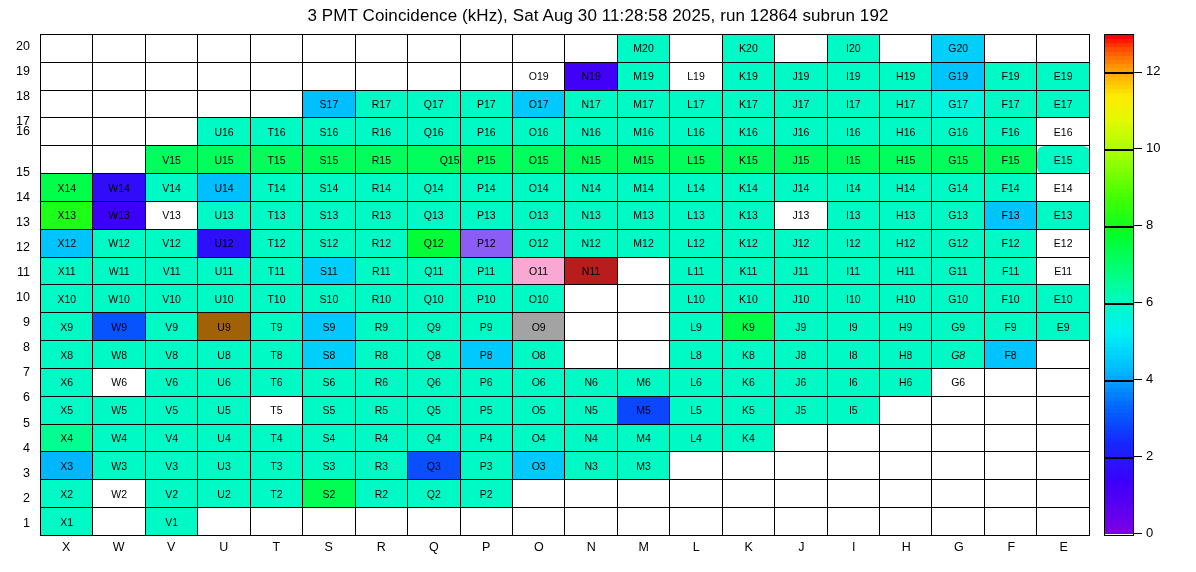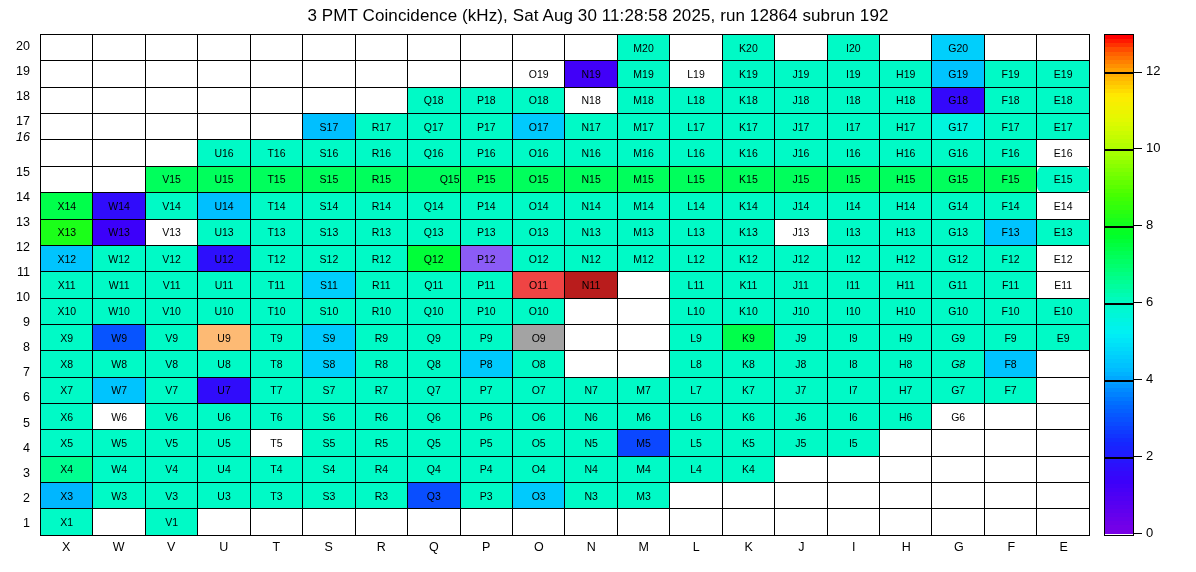--- a/index.html
+++ b/index.html
@@ -107,21 +107,21 @@
 
 <div id="root">
 
   <div class="title">3 PMT Coincidence (kHz), Sat Aug 30 11:28:58 2025, run 12864 subrun 192</div>
 
   <div id="yaxis">
       <div style="top: 6px;">20</div>
       <div style="top: 31.1px;">19</div>
       <div style="top: 56.2px;">18</div>
       <div style="top: 81.3px;">17</div>
-      <div style="top: 97px; font-style: italic;">16</div>
+      <div style="top: 91px;">16</div>
       <div style="top: 131.5px;">15</div>
       <div style="top: 156.6px;">14</div>
       <div style="top: 181.7px;">13</div>
       <div style="top: 206.8px;">12</div>
       <div style="top: 231.9px;">11</div>
       <div style="top: 257px;">10</div>
       <div style="top: 282.1px;">9</div>
       <div style="top: 307.2px;">8</div>
       <div style="top: 332.3px;">7</div>
       <div style="top: 357.4px;">6</div>
@@ -171,42 +171,20 @@
             <td style="background: rgb(65, 0, 248);">N19</td>
             <td style="background: rgb(0, 250, 198);">M19</td>
             <td style="background: rgb(255, 255, 255);">L19</td>
             <td style="background: rgb(0, 250, 198);">K19</td>
             <td style="background: rgb(0, 250, 198);">J19</td>
             <td style="background: rgb(0, 250, 198);">I19</td>
             <td style="background: rgb(0, 250, 198);">H19</td>
             <td style="background: rgb(0, 196, 254);">G19</td>
             <td style="background: rgb(0, 250, 198);">F19</td>
             <td style="background: rgb(0, 250, 198);">E19</td>
-          </tr>
-          <tr>
-            <td style="background: rgb(255, 255, 255);"></td>
-            <td style="background: rgb(255, 255, 255);"></td>
-            <td style="background: rgb(255, 255, 255);"></td>
-            <td style="background: rgb(255, 255, 255);"></td>
-            <td style="background: rgb(255, 255, 255);"></td>
-            <td style="background: rgb(255, 255, 255);"></td>
-            <td style="background: rgb(255, 255, 255);"></td>
-            <td style="background: rgb(0, 250, 198);">Q18</td>
-            <td style="background: rgb(0, 250, 198);">P18</td>
-            <td style="background: rgb(0, 250, 198);">O18</td>
-            <td style="background: rgb(255, 255, 255);">N18</td>
-            <td style="background: rgb(0, 250, 198);">M18</td>
-            <td style="background: rgb(0, 250, 198);">L18</td>
-            <td style="background: rgb(0, 250, 198);">K18</td>
-            <td style="background: rgb(0, 250, 198);">J18</td>
-            <td style="background: rgb(0, 250, 198);">I18</td>
-            <td style="background: rgb(0, 250, 198);">H18</td>
-            <td style="background: rgb(52, 8, 251);">G18</td>
-            <td style="background: rgb(0, 250, 198);">F18</td>
-            <td style="background: rgb(0, 250, 198);">E18</td>
           </tr>
           <tr>
             <td style="background: rgb(255, 255, 255);"></td>
             <td style="background: rgb(255, 255, 255);"></td>
             <td style="background: rgb(255, 255, 255);"></td>
             <td style="background: rgb(255, 255, 255);"></td>
             <td style="background: rgb(255, 255, 255);"></td>
             <td style="background: rgb(0, 191, 255);">S17</td>
             <td style="background: rgb(0, 250, 198);">R17</td>
             <td style="background: rgb(0, 250, 198);">Q17</td>
@@ -336,21 +314,21 @@
           <tr>
             <td style="background: rgb(0, 250, 198);">X11</td>
             <td style="background: rgb(0, 250, 198);">W11</td>
             <td style="background: rgb(0, 250, 198);">V11</td>
             <td style="background: rgb(0, 250, 198);">U11</td>
             <td style="background: rgb(0, 250, 198);">T11</td>
             <td style="background: rgb(0, 207, 252);">S11</td>
             <td style="background: rgb(0, 250, 198);">R11</td>
             <td style="background: rgb(0, 250, 198);">Q11</td>
             <td style="background: rgb(0, 250, 198);">P11</td>
-            <td style="background: #ef4444;">O11</td>
+            <td style="background: #f9a8d4;">O11</td>
             <td style="background: #b91c1c;">N11</td>
             <td style="background: rgb(255, 255, 255);"></td>
             <td style="background: rgb(0, 250, 198);">L11</td>
             <td style="background: rgb(0, 250, 198);">K11</td>
             <td style="background: rgb(0, 250, 198);">J11</td>
             <td style="background: rgb(0, 250, 198);">I11</td>
             <td style="background: rgb(0, 250, 198);">H11</td>
             <td style="background: rgb(0, 250, 198);">G11</td>
             <td style="background: rgb(0, 250, 198);">F11</td>
             <td style="background: rgb(255, 255, 255);">E11</td>
@@ -374,21 +352,21 @@
             <td style="background: rgb(0, 250, 198);">I10</td>
             <td style="background: rgb(0, 250, 198);">H10</td>
             <td style="background: rgb(0, 250, 198);">G10</td>
             <td style="background: rgb(0, 250, 198);">F10</td>
             <td style="background: rgb(0, 250, 198);">E10</td>
           </tr>
           <tr>
             <td style="background: rgb(0, 250, 198);">X9</td>
             <td style="background: rgb(7, 84, 255);">W9</td>
             <td style="background: rgb(0, 250, 198);">V9</td>
-            <td style="background: #fdba74; margin-top: 31px;">U9</td>
+            <td style="background: #a16207; margin-top: 31px;">U9</td>
             <td style="background: rgb(0, 250, 198);">T9</td>
             <td style="background: rgb(0, 202, 253);">S9</td>
             <td style="background: rgb(0, 250, 198);">R9</td>
             <td style="background: rgb(0, 250, 198);">Q9</td>
             <td style="background: rgb(0, 250, 198);">P9</td>
             <td style="background: #a3a3a3;">O9</td>
             <td style="background: rgb(255, 255, 255);"></td>
             <td style="background: rgb(255, 255, 255);"></td>
             <td style="background: rgb(0, 250, 198);">L9</td>
             <td style="background: rgb(0, 255, 75);">K9</td>
@@ -412,42 +390,20 @@
             <td style="background: rgb(0, 250, 198);">O8</td>
             <td style="background: rgb(255, 255, 255);"></td>
             <td style="background: rgb(255, 255, 255);"></td>
             <td style="background: rgb(0, 250, 198);">L8</td>
             <td style="background: rgb(0, 250, 198);">K8</td>
             <td style="background: rgb(0, 250, 198);">J8</td>
             <td style="background: rgb(0, 250, 198);">I8</td>
             <td style="background: rgb(0, 250, 198);">H8</td>
             <td style="background: rgb(0, 250, 198); font-style: italic;">G8</td>
             <td style="background: rgb(0, 196, 254);">F8</td>
-            <td style="background: rgb(255, 255, 255);"></td>
-          </tr>
-          <tr>
-            <td style="background: rgb(0, 250, 198);">X7</td>
-            <td style="background: rgb(0, 196, 254);">W7</td>
-            <td style="background: rgb(0, 250, 198);">V7</td>
-            <td style="background: rgb(48, 12, 251);">U7</td>
-            <td style="background: rgb(0, 250, 198);">T7</td>
-            <td style="background: rgb(0, 250, 198);">S7</td>
-            <td style="background: rgb(0, 250, 198);">R7</td>
-            <td style="background: rgb(0, 250, 198);">Q7</td>
-            <td style="background: rgb(0, 250, 198);">P7</td>
-            <td style="background: rgb(0, 250, 198);">O7</td>
-            <td style="background: rgb(0, 250, 198);">N7</td>
-            <td style="background: rgb(0, 250, 198);">M7</td>
-            <td style="background: rgb(0, 250, 198);">L7</td>
-            <td style="background: rgb(0, 250, 198);">K7</td>
-            <td style="background: rgb(0, 250, 198);">J7</td>
-            <td style="background: rgb(0, 250, 198);">I7</td>
-            <td style="background: rgb(0, 250, 198);">H7</td>
-            <td style="background: rgb(0, 250, 198);">G7</td>
-            <td style="background: rgb(0, 250, 198);">F7</td>
             <td style="background: rgb(255, 255, 255);"></td>
           </tr>
           <tr>
             <td style="background: rgb(0, 250, 198);">X6</td>
             <td style="background: rgb(255, 255, 255);">W6</td>
             <td style="background: rgb(0, 250, 198);">V6</td>
             <td style="background: rgb(0, 250, 198);">U6</td>
             <td style="background: rgb(0, 250, 198);">T6</td>
             <td style="background: rgb(0, 250, 198);">S6</td>
             <td style="background: rgb(0, 250, 198);">R6</td>
@@ -515,20 +471,42 @@
             <td style="background: rgb(0, 250, 198);">V3</td>
             <td style="background: rgb(0, 250, 198);">U3</td>
             <td style="background: rgb(0, 250, 198);">T3</td>
             <td style="background: rgb(0, 250, 198);">S3</td>
             <td style="background: rgb(0, 250, 198);">R3</td>
             <td style="background: rgb(9, 78, 255);">Q3</td>
             <td style="background: rgb(0, 250, 198);">P3</td>
             <td style="background: rgb(0, 202, 253);">O3</td>
             <td style="background: rgb(0, 250, 198);">N3</td>
             <td style="background: rgb(0, 250, 198);">M3</td>
+            <td style="background: rgb(255, 255, 255);"></td>
+            <td style="background: rgb(255, 255, 255);"></td>
+            <td style="background: rgb(255, 255, 255);"></td>
+            <td style="background: rgb(255, 255, 255);"></td>
+            <td style="background: rgb(255, 255, 255);"></td>
+            <td style="background: rgb(255, 255, 255);"></td>
+            <td style="background: rgb(255, 255, 255);"></td>
+            <td style="background: rgb(255, 255, 255);"></td>
+          </tr>
+          <tr>
+            <td style="background: rgb(0, 250, 198);">X2</td>
+            <td style="background: rgb(255, 255, 255);">W2</td>
+            <td style="background: rgb(0, 250, 198);">V2</td>
+            <td style="background: rgb(0, 250, 198);">U2</td>
+            <td style="background: rgb(0, 250, 198);">T2</td>
+            <td style="background: rgb(0, 255, 83);">S2</td>
+            <td style="background: rgb(0, 250, 198);">R2</td>
+            <td style="background: rgb(0, 250, 198);">Q2</td>
+            <td style="background: rgb(0, 250, 198);">P2</td>
+            <td style="background: rgb(255, 255, 255);"></td>
+            <td style="background: rgb(255, 255, 255);"></td>
+            <td style="background: rgb(255, 255, 255);"></td>
             <td style="background: rgb(255, 255, 255);"></td>
             <td style="background: rgb(255, 255, 255);"></td>
             <td style="background: rgb(255, 255, 255);"></td>
             <td style="background: rgb(255, 255, 255);"></td>
             <td style="background: rgb(255, 255, 255);"></td>
             <td style="background: rgb(255, 255, 255);"></td>
             <td style="background: rgb(255, 255, 255);"></td>
             <td style="background: rgb(255, 255, 255);"></td>
           </tr>
           <tr>

